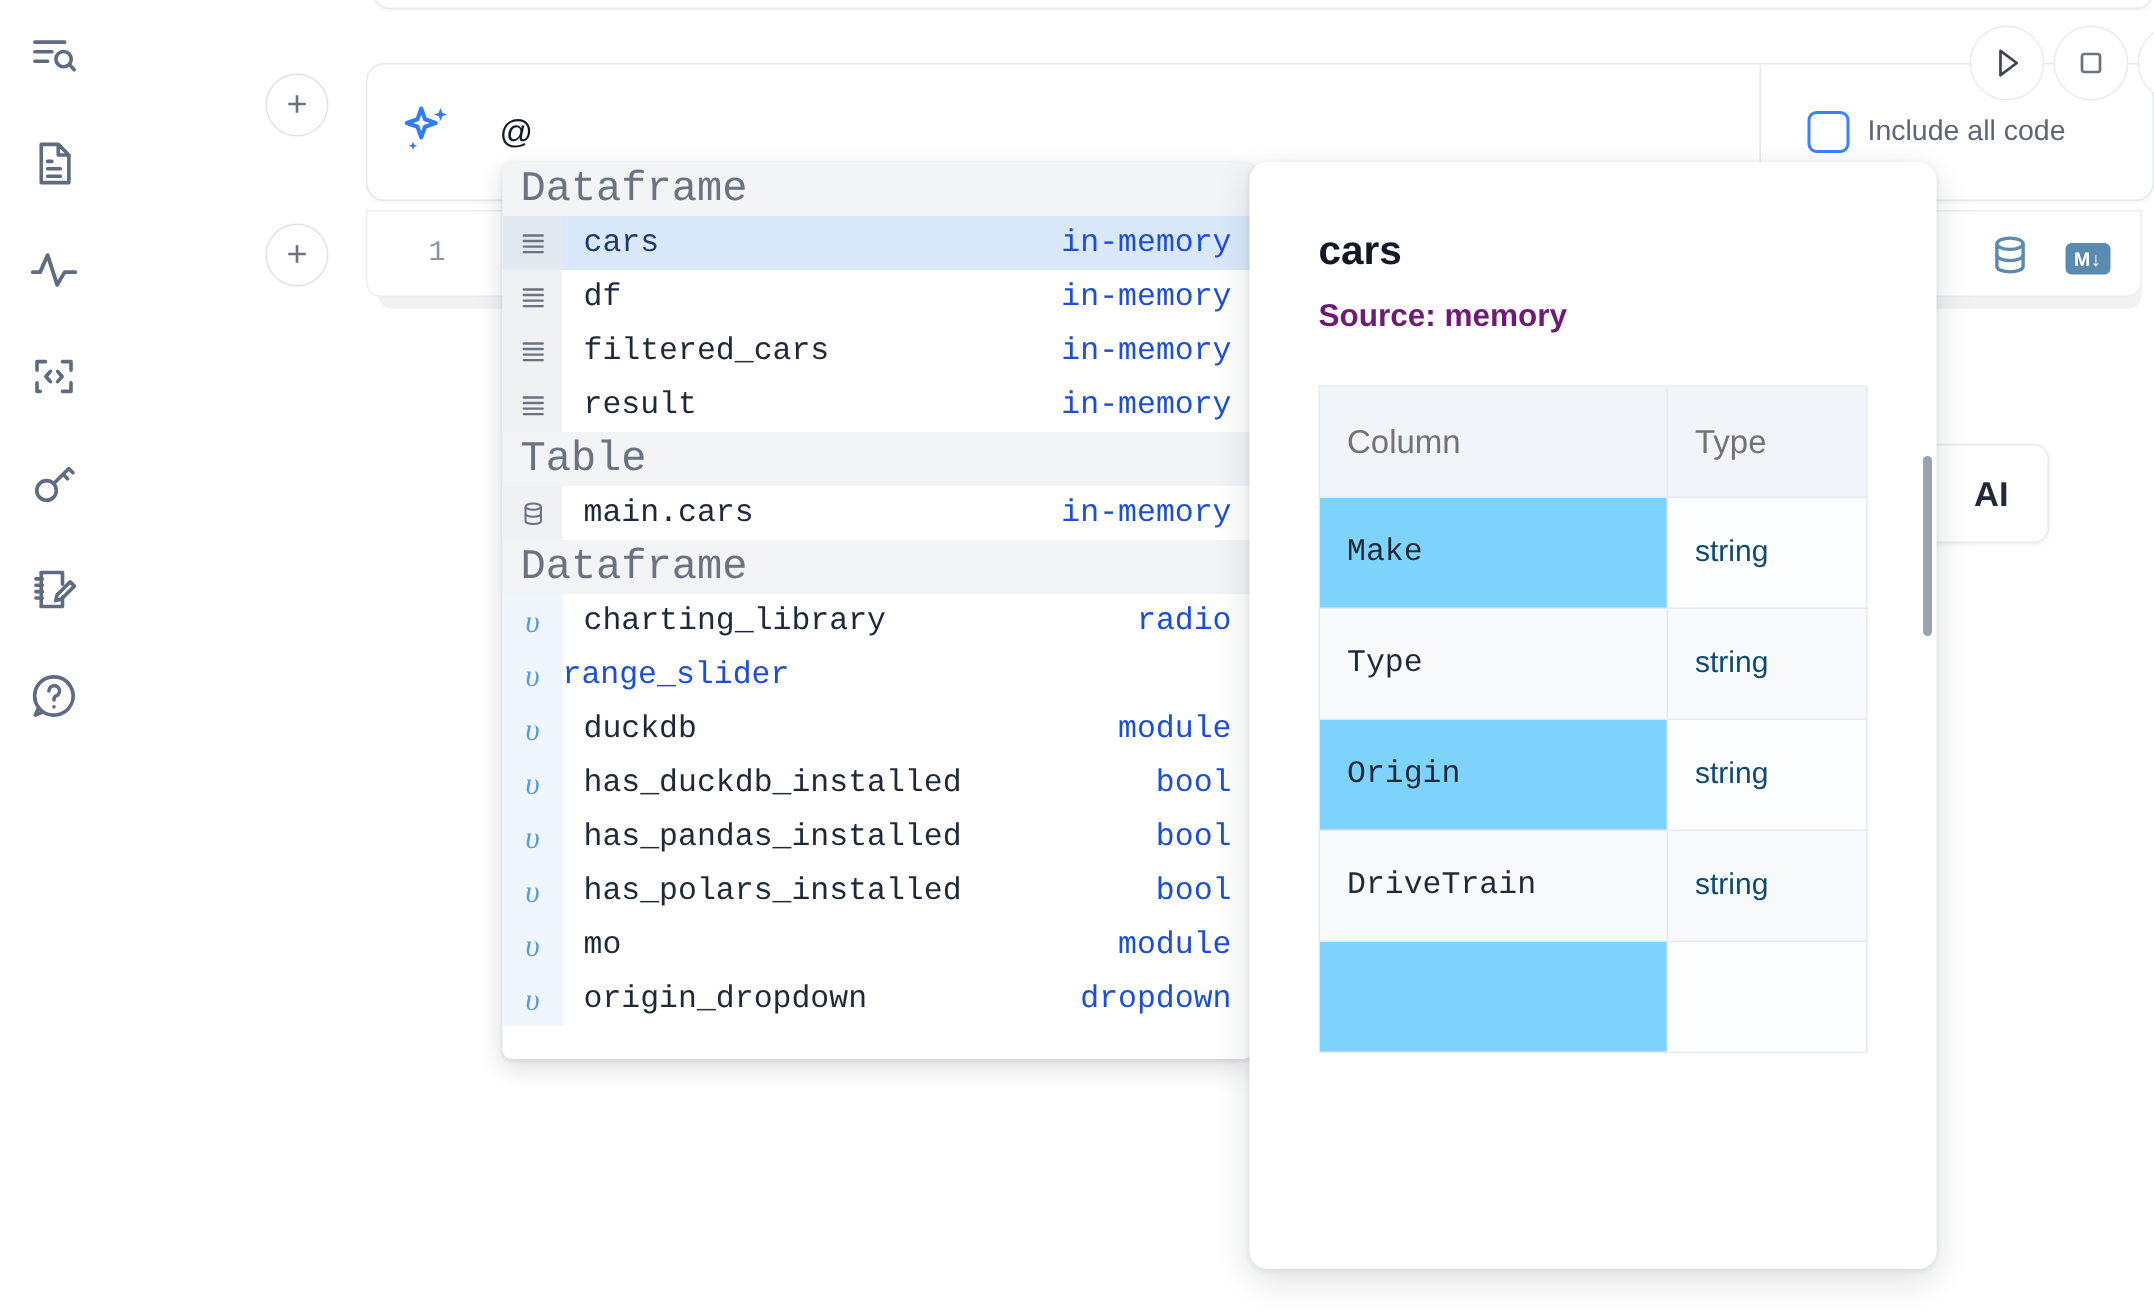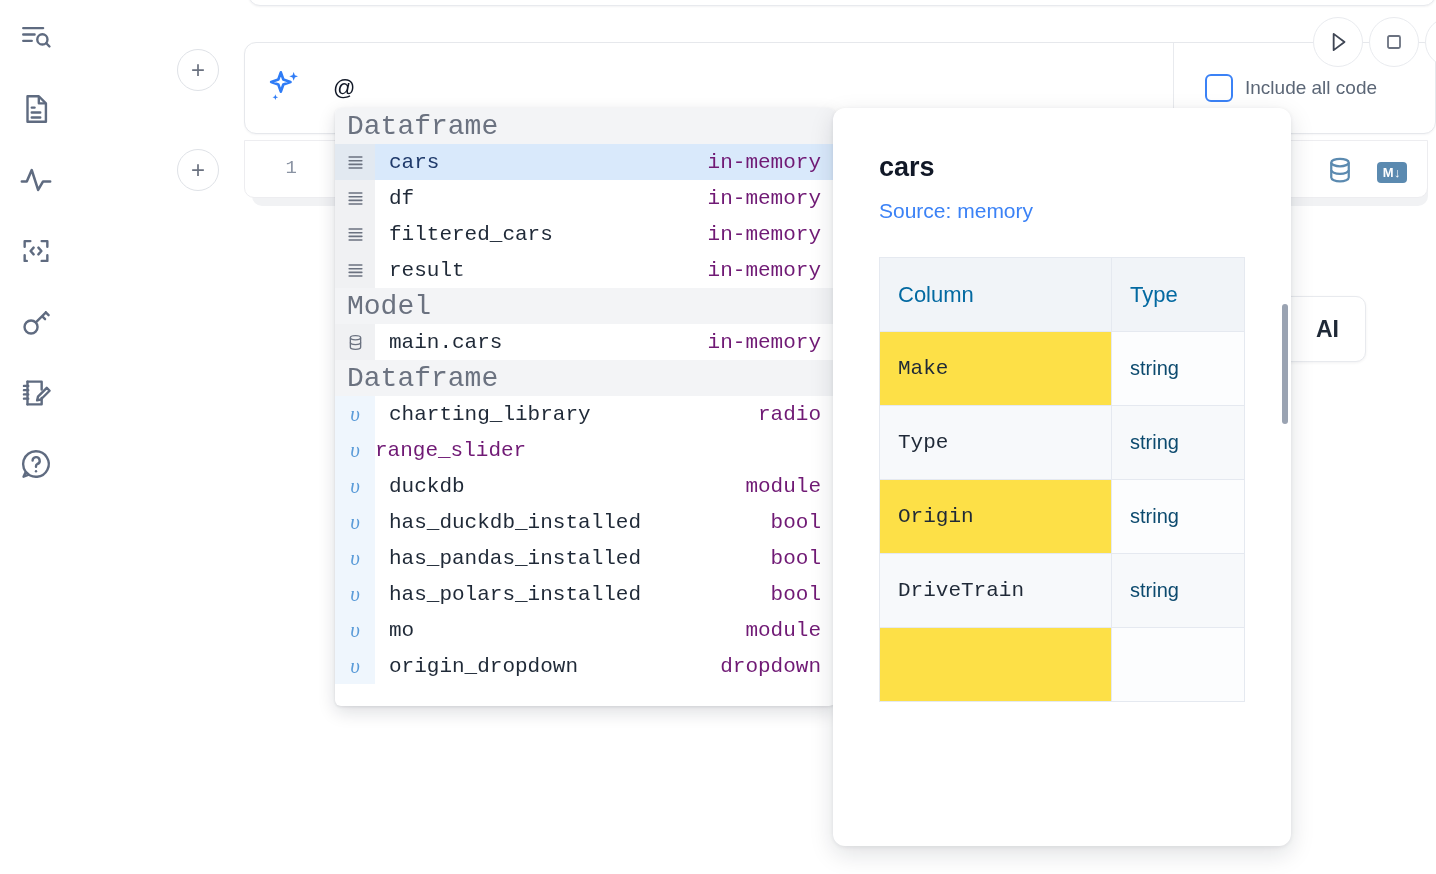--- a/index.html
+++ b/index.html
@@ -128,51 +128,51 @@
   .ac-row .gut {
     width: 40px; height: 36px; flex: none;
     display: flex; align-items: center; justify-content: center;
   }
   .ac-row.kind-df .gut, .ac-row.kind-table .gut { background: #f0f1f3; }
   .ac-row.kind-var .gut { background: #eff6fd; }
   .ac-row.sel { background: #d9e9fb; }
   .ac-row.sel .gut { background: #e2e9f1; }
   .ac-row .nm { flex: 1; padding-left: 14px; color: #1f2937; white-space: nowrap; }
   .ac-row.sel .nm { color: #1f3a6b; }
-  .ac-row .ty { color: #701a75; padding-right: 14px; white-space: nowrap; }
+  .ac-row .ty { color: #1d4ed8; padding-right: 14px; white-space: nowrap; }
   .vglyph {
     color: #5a9bd8; font-family: "Liberation Serif", serif;
     font-style: italic; font-size: 21px;
   }
 
   
   .detail {
     position: absolute; left: 833px; top: 108px; width: 458px; height: 738px;
     background: #ffffff; border-radius: 12px;
     box-shadow: 0 8px 24px rgba(16,24,40,.13), 0 1px 4px rgba(16,24,40,.08);
     overflow: hidden;
   }
   .detail-pad { padding: 44px 46px 0 46px; }
   .detail-title { font-size: 27px; font-weight: bold; color: #111827; }
-  .detail-src { margin-top: 16px; font-size: 21px; color: #3b82f6; }
+  .detail-src { margin-top: 16px; font-size: 21px; color: #701a75; font-weight: bold; }
   .detail-chip {
     margin-top: 24px; background: #f1f4f8; border-radius: 8px;
     height: 46px; display: flex; align-items: center; padding-left: 16px;
     font-size: 21px; color: #1f2937;
   }
   .dtable { margin-top: 34px; width: 366px; border-collapse: collapse; }
   .dtable th, .dtable td {
     border: 1px solid #e5e9f0; text-align: left; padding: 0 18px;
     height: 74px; vertical-align: middle;
   }
-  .dtable th { background: #f1f4f8; font-weight: normal; font-size: 22px; color: #0369a1; }
+  .dtable th { background: #f1f4f8; font-weight: normal; font-size: 22px; color: #737373; }
   .dtable th:first-child { width: 232px; }
   .dtable td.col {
     font-family: "Liberation Mono", monospace; font-size: 21px; color: #1f2937;
-    background: #fde047;
+    background: #7dd3fc;
   }
   .dtable td.typ { font-size: 20px; color: #0c4a6e; background: #fcfdfe; }
   .dtable tr:nth-child(even) td { background: #f7f9fb; }
   .dscroll {
     position: absolute; right: 3px; top: 196px; width: 6px; height: 120px;
     background: #9aa3b2; border-radius: 3px;
   }
 </style>
 </head>
 <body>
@@ -318,21 +318,21 @@
       </div>
       <div class="ac-row kind-df">
         <span class="gut">
           <svg width="19" height="19" viewBox="0 0 24 24" stroke="#6b7280" stroke-width="2" stroke-linecap="round">
             <path d="M4 5h16M4 9.7h16M4 14.4h16M4 19h16"></path>
           </svg>
         </span>
         <span class="nm">result</span>
         <span class="ty">in-memory</span>
       </div>
-      <div class="ac-group">Model</div>
+      <div class="ac-group">Table</div>
       <div class="ac-row kind-table">
         <span class="gut">
           <svg width="19" height="19" viewBox="0 0 24 24" fill="none" stroke="#6b7280" stroke-width="1.7">
             <ellipse cx="12" cy="6" rx="6.5" ry="2.6"></ellipse>
             <path d="M5.5 6v12c0 1.5 2.9 2.6 6.5 2.6s6.5-1.1 6.5-2.6V6"></path>
             <path d="M5.5 12c0 1.5 2.9 2.6 6.5 2.6s6.5-1.1 6.5-2.6"></path>
           </svg>
         </span>
         <span class="nm">main.cars</span>
         <span class="ty">in-memory</span>

